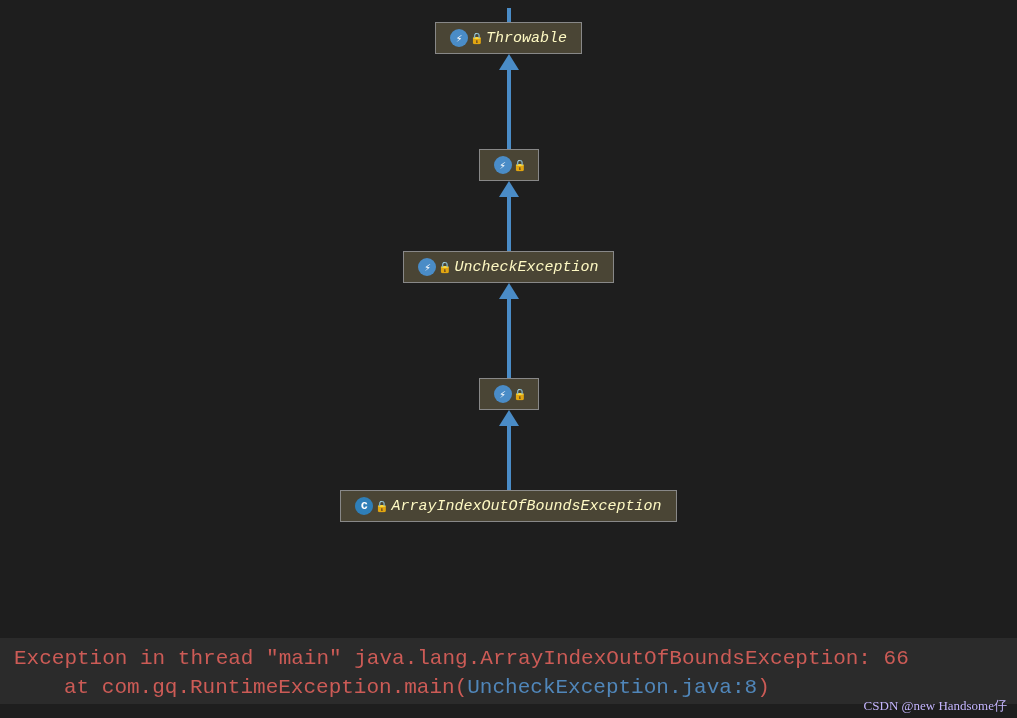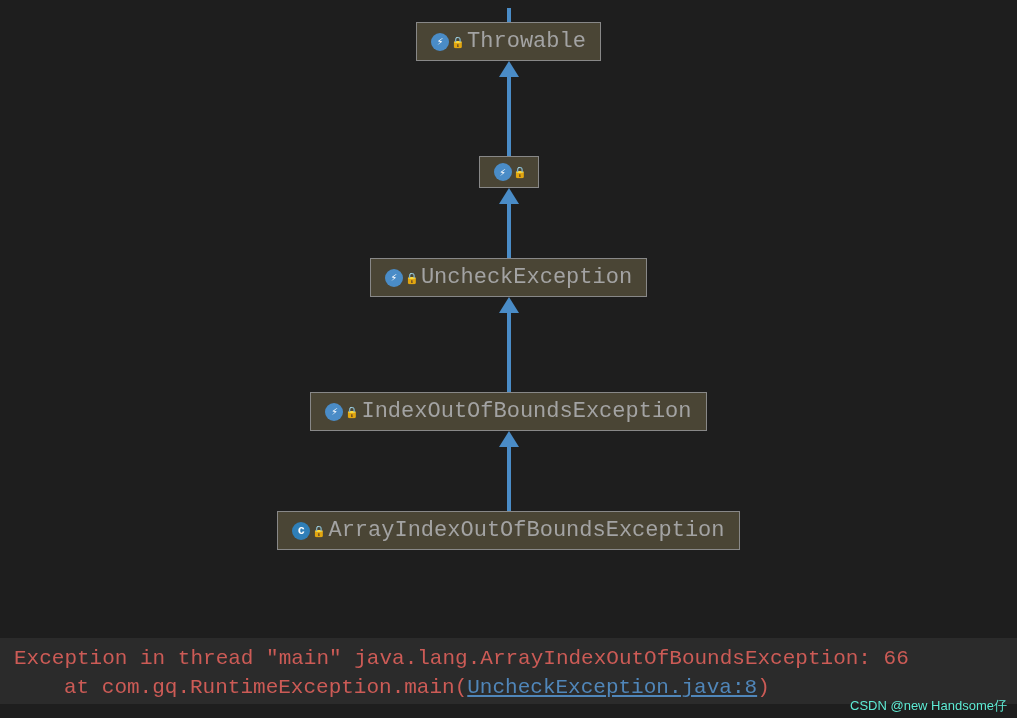--- a/index.html
+++ b/index.html
@@ -58,22 +58,23 @@
     .circle-icon.blue-alt {
       background: #2f7fb8;
     }
     .lock-icon {
       width: 10px;
       height: 12px;
       color: #6b8e4e;
       font-size: 11px;
     }
     .class-name {
-      color: #a3a3a3;
-      font-size: 22px;
+      color: #fef9c3;
+      font-size: 15px;
+      font-style: italic;
     }
     .arrow-container {
       display: flex;
       flex-direction: column;
       align-items: center;
       height: 80px;
       justify-content: center;
     }
     .arrow-container.tall {
       height: 95px;
@@ -109,29 +110,28 @@
     }
     .exc-line1 {
       color: #cc5b56;
     }
     .exc-line2 {
       color: #cc5b56;
       padding-left: 50px;
     }
     .exc-link {
       color: #5086b9;
-      text-decoration: underline;
     }
     .watermark {
       position: absolute;
       right: 10px;
       bottom: 3px;
-      color: #5eead4;
+      color: #c4b5fd;
       font-size: 13px;
-      font-family: Liberation Sans, sans-serif;
+      font-family: Liberation Serif, serif;
     }
     .lightning {
       font-size: 11px;
     }
     .letter-c {
       font-size: 12px;
     }
   </style>
 </head>
 <body>
@@ -185,21 +185,20 @@
     <div class="arrow-line"></div>
   </div>
 
   <div class="class-box">
     <span class="class-icon">
       <span class="circle-icon blue">
           <span class="lightning">⚡</span>
         </span>
       <span class="lock-icon">🔒</span>
     </span>
-    <span class="class-name">IndexOutOfBoundsException</span>
   </div>
 
   <div class="arrow-container">
     <div class="arrow-head"></div>
     <div class="arrow-line"></div>
   </div>
 
   <div class="class-box">
     <span class="class-icon">
       <span class="circle-icon blue-alt">

